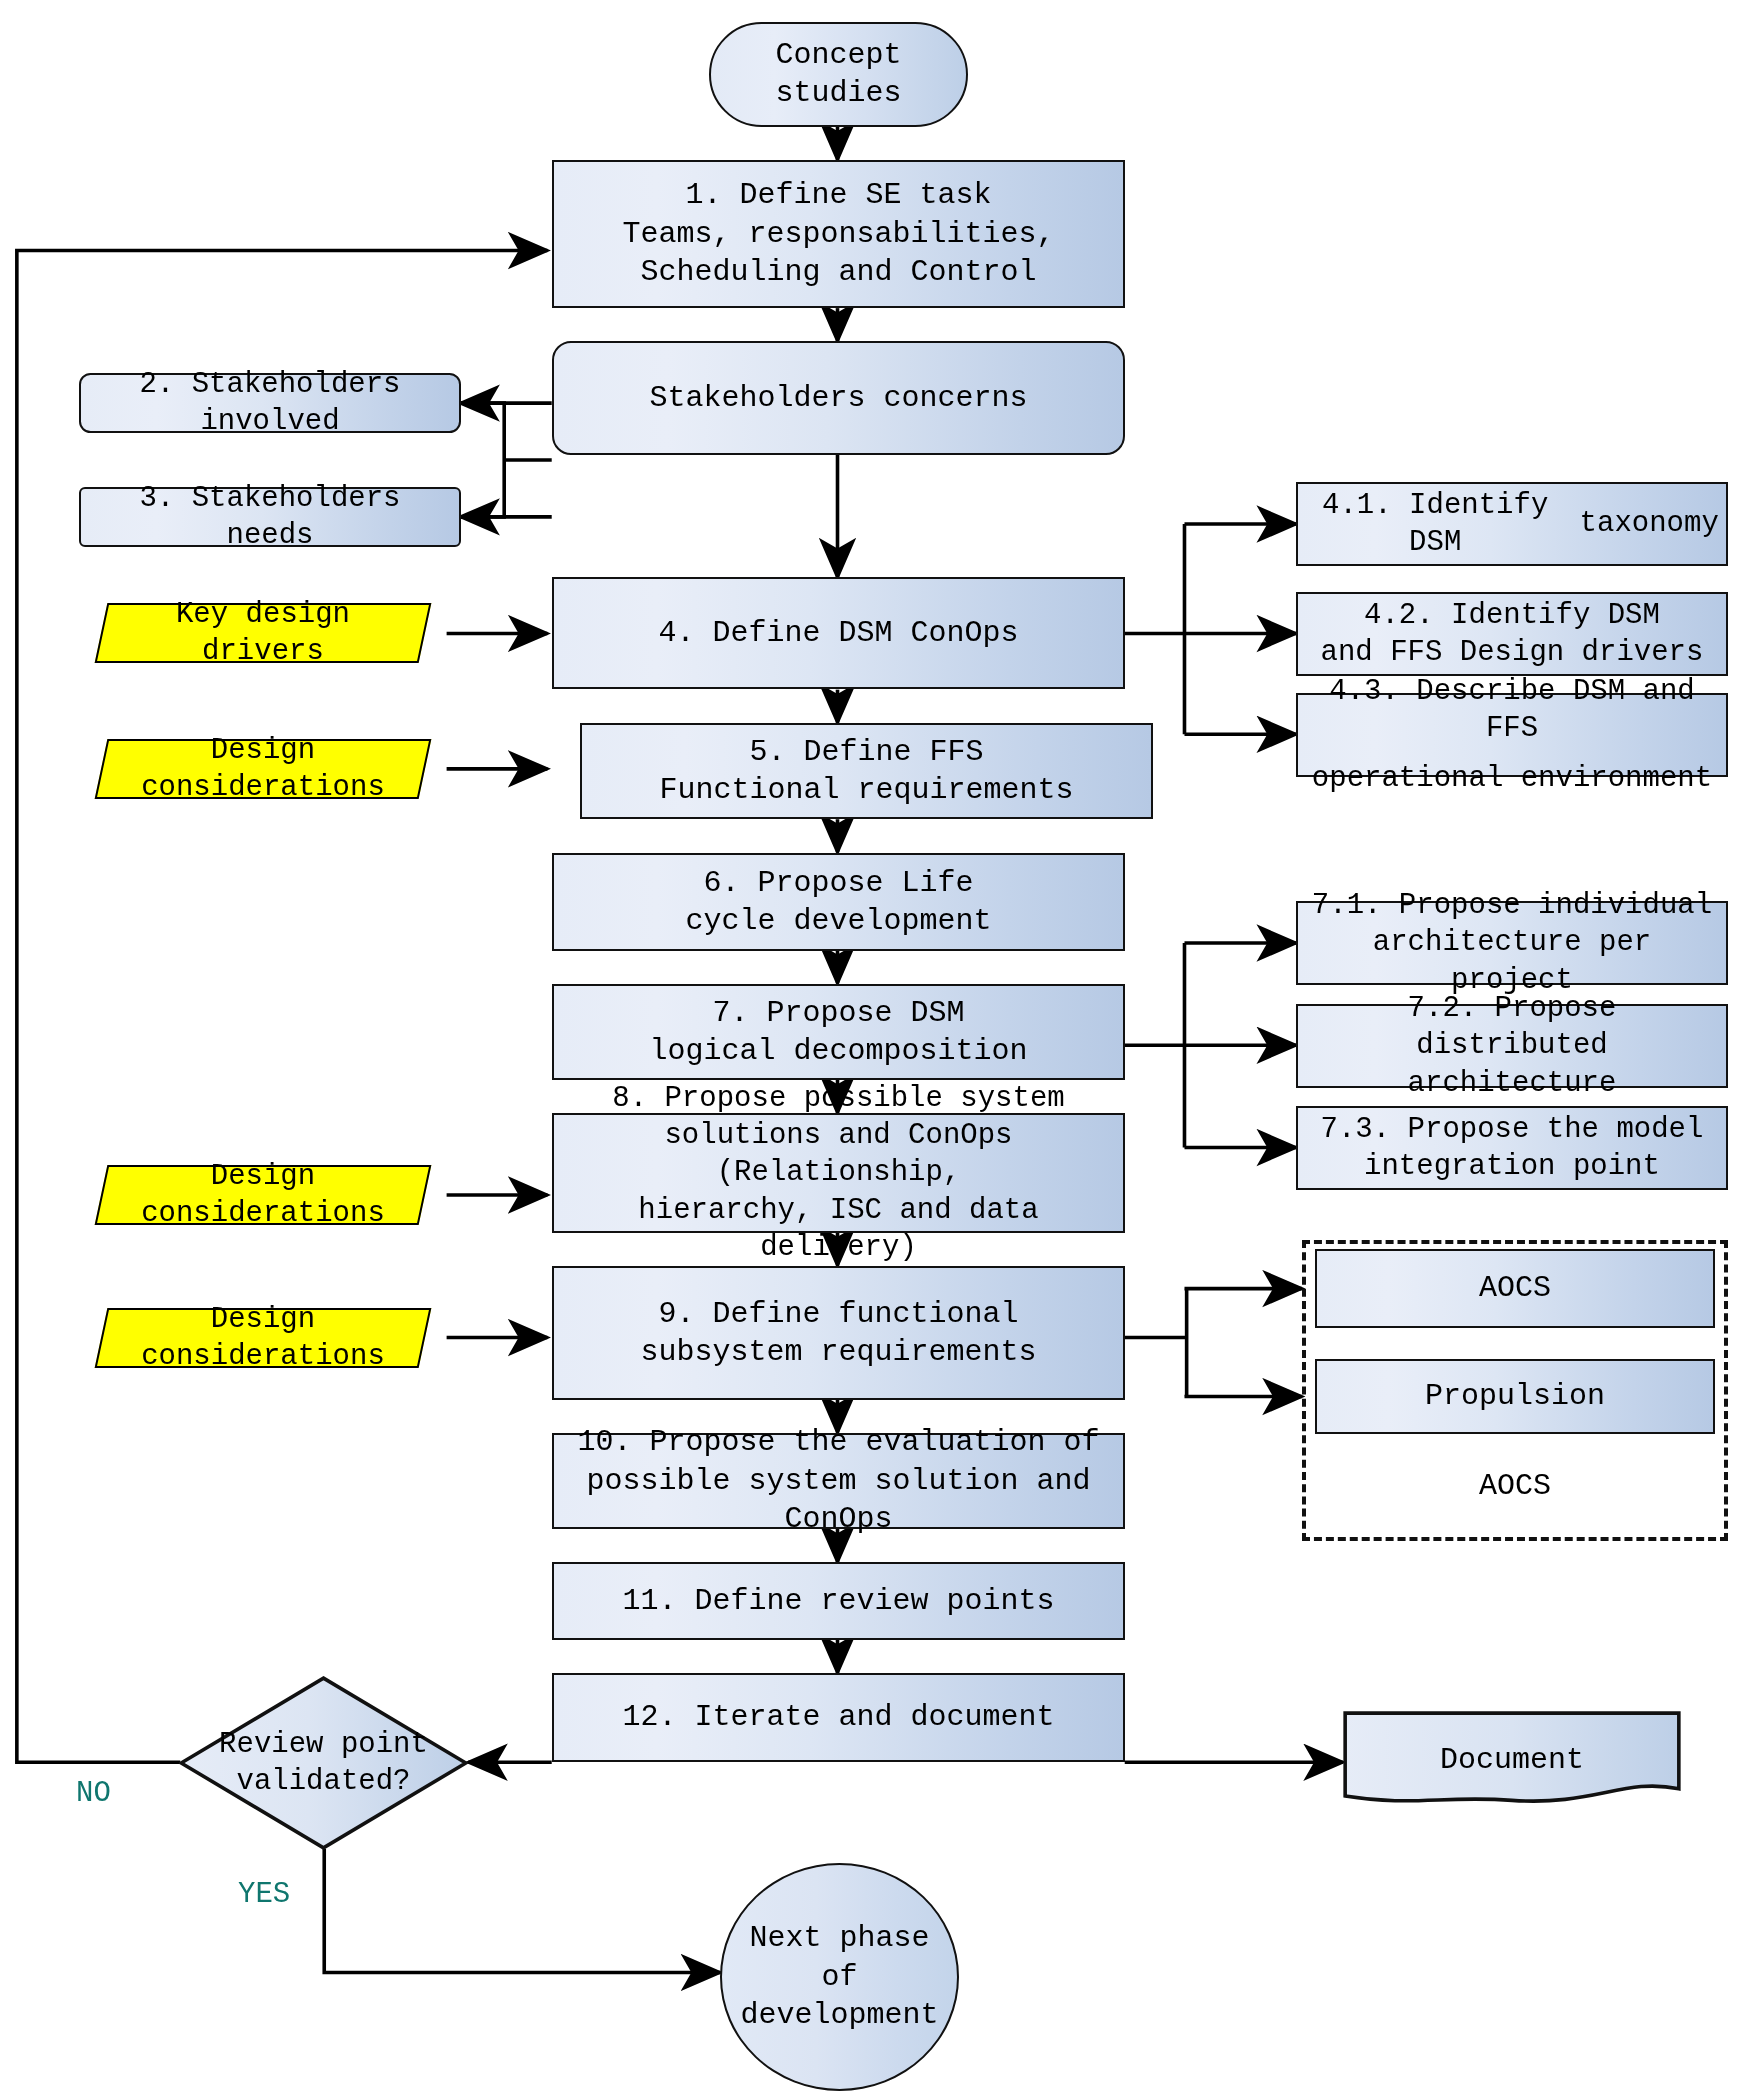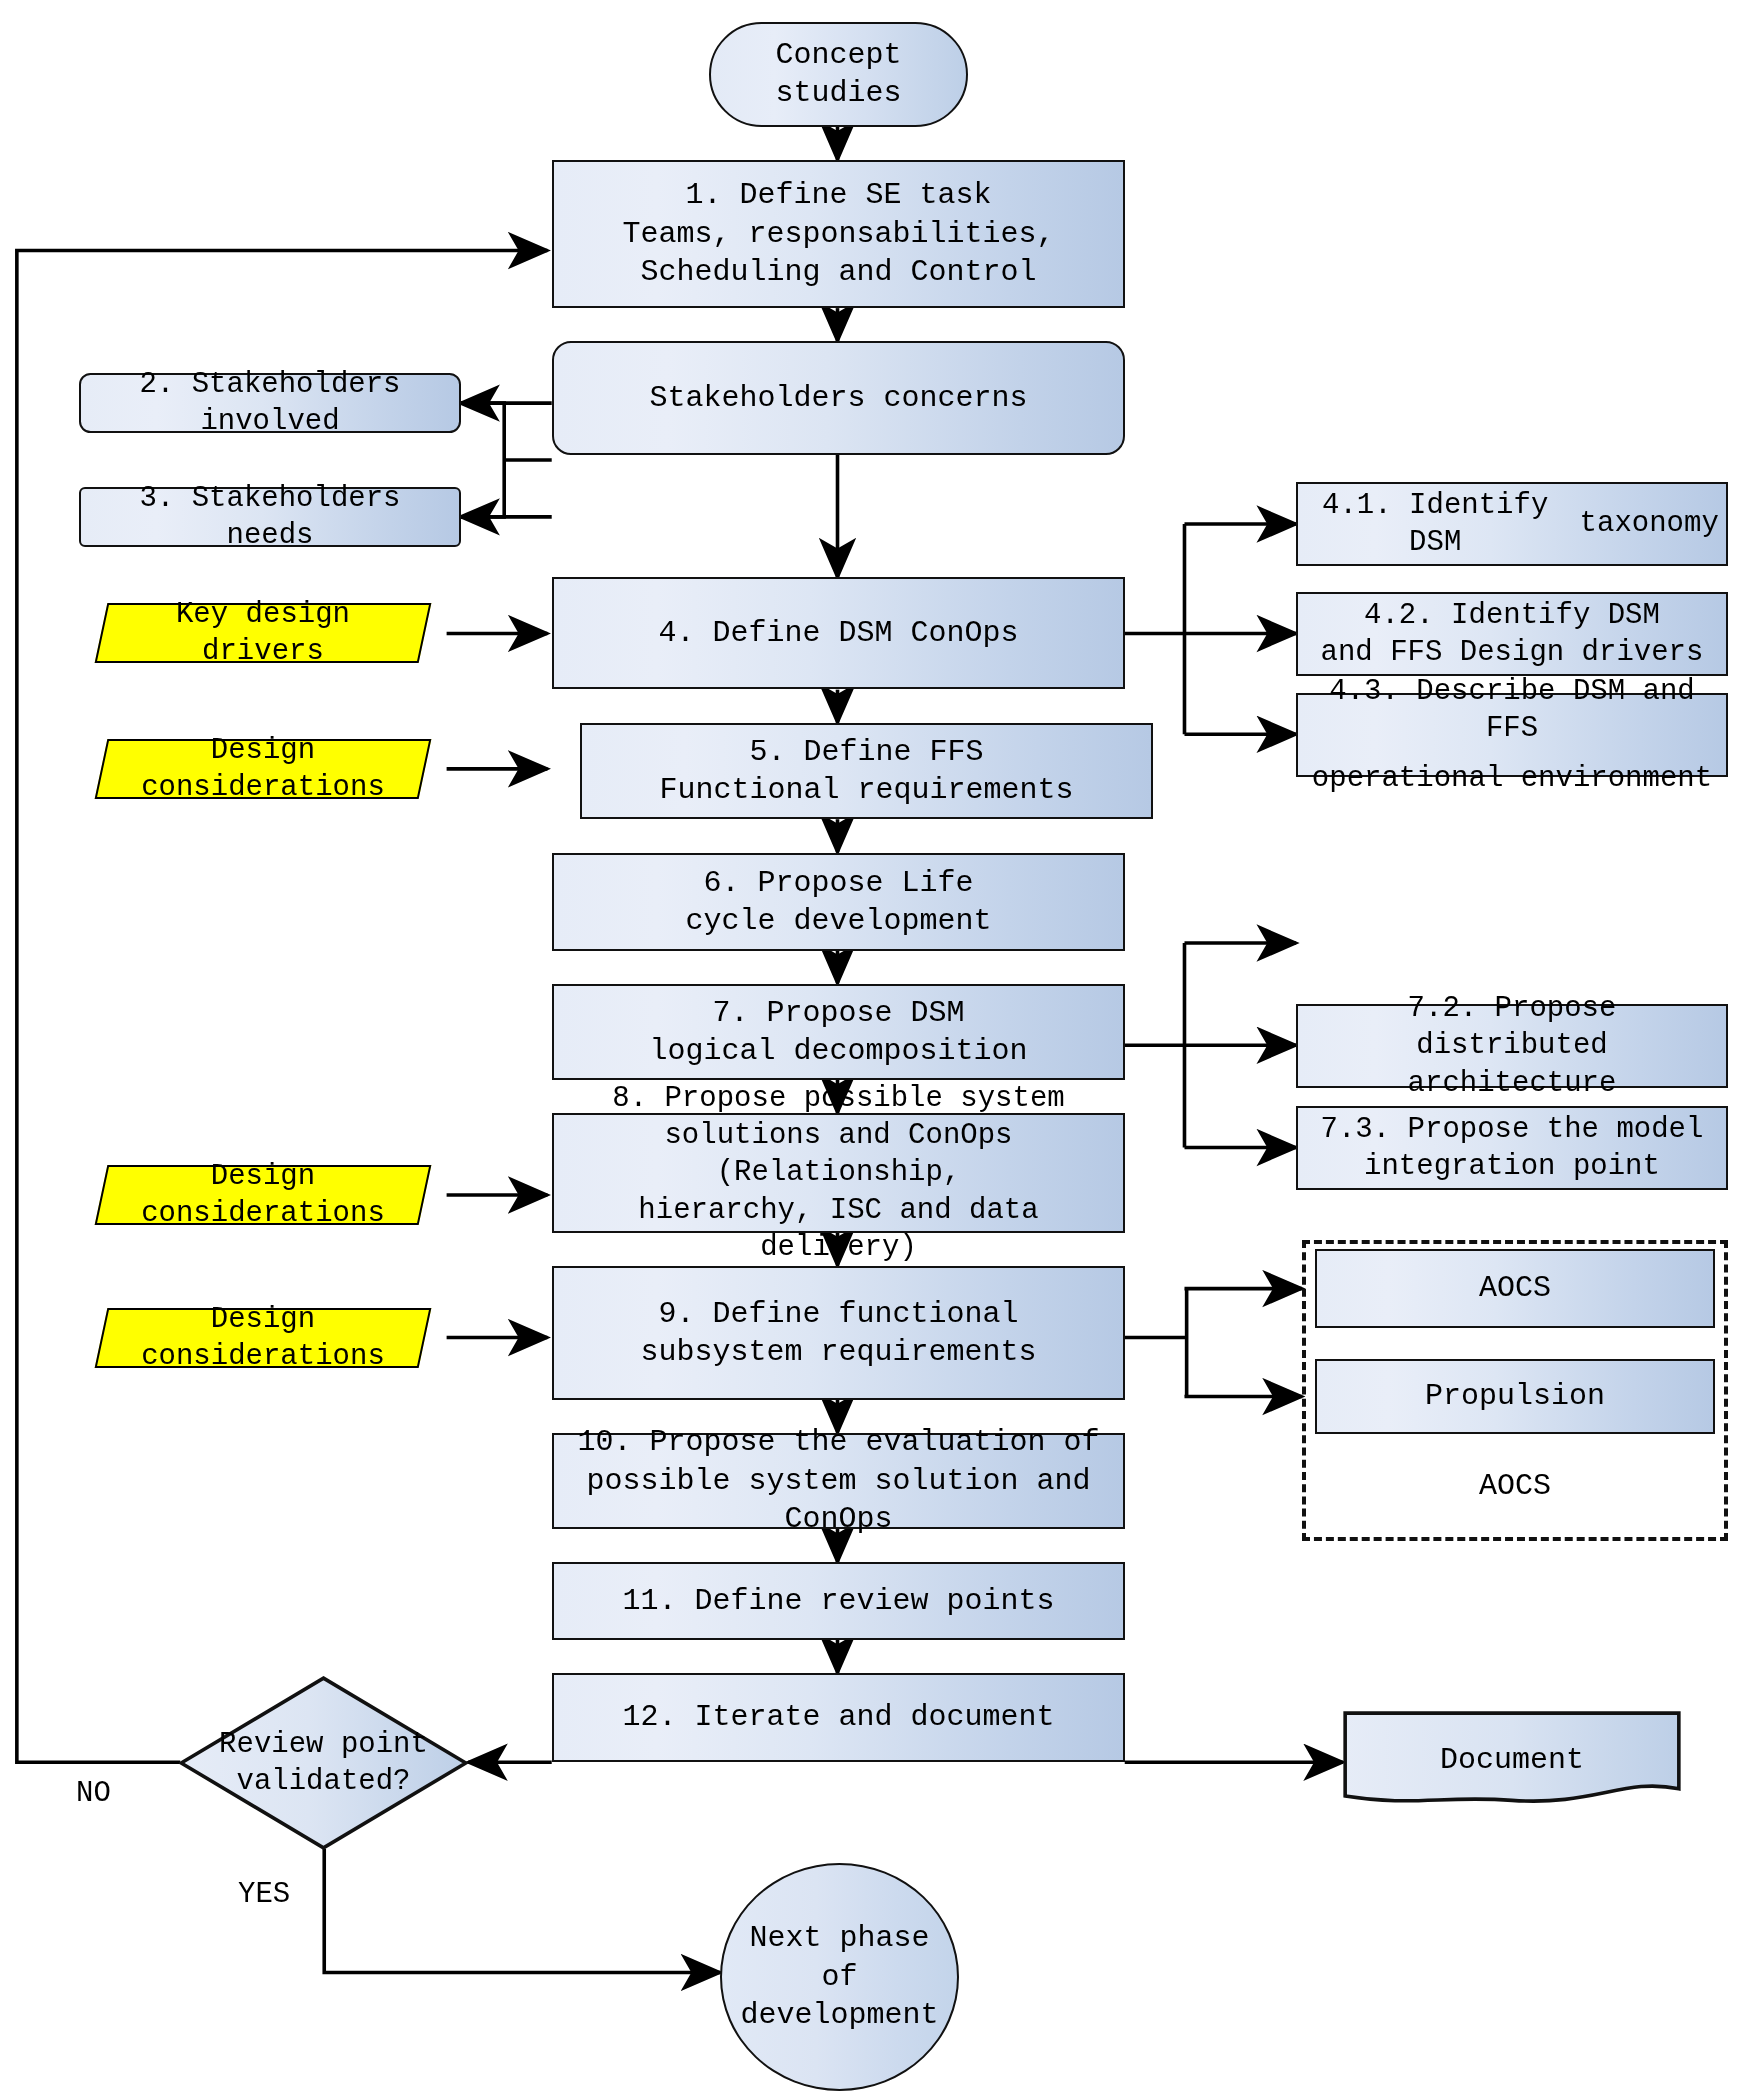--- a/index.html
+++ b/index.html
@@ -32,21 +32,21 @@
   .diamond .dshape{position:absolute;inset:0;}
   .diamond .dtext{position:absolute;inset:0;display:flex;align-items:center;
         justify-content:center;text-align:center;line-height:1.28;}
   
   .docshape{position:absolute;}
   
   .group{position:absolute;border:4.3px dashed #111;box-sizing:border-box;background:transparent;}
   .grouplabel{position:absolute;text-align:center;color:#000;}
   .t40{font-size:29px;}
   .t42{font-size:30px;}
-  .edgelabel{position:absolute;font-size:29px;color:#000000;}
+  .edgelabel{position:absolute;font-size:29px;color:#0f766e;}
 </style>
 </head>
 <body>
 
 <div id="stage">
 
   <svg id="wires" viewBox="0 0 2426 2913">
     <defs>
       <marker id="ah" markerWidth="16" markerHeight="16" refX="11" refY="5.2" orient="auto" markerUnits="strokeWidth">
         <path d="M0,0 L12,5.2 L0,10.4 L3,5.2 z" fill="#000"></path>
@@ -173,20 +173,24 @@
   <div class="node proc t42" style="left:552px;top:853px;width:573px;height:98px;flex-direction:column;">
     <span class="lbl">6. Propose Life</span>
     <span class="lbl">cycle development</span>
   </div>
 
   <div class="node proc t42" style="left:552px;top:984px;width:573px;height:96px;flex-direction:column;">
     <span class="lbl">7. Propose DSM</span>
     <span class="lbl">logical decomposition</span>
   </div>
 
+  <div class="node proc t40" style="left:1296px;top:901px;width:432px;height:84px;flex-direction:column;">
+    <span class="lbl">7.1. Propose individual</span>
+    <span class="lbl">architecture per project</span>
+  </div>
 
   <div class="node proc t40" style="left:1296px;top:1004px;width:432px;height:84px;flex-direction:column;text-align:center;">
     <span class="lbl">7.2. Propose distributed</span>
     <span class="lbl">architecture</span>
   </div>
 
   <div class="node proc t40" style="left:1296px;top:1106px;width:432px;height:84px;flex-direction:column;">
     <span class="lbl">7.3. Propose the model</span>
     <span class="lbl">integration point</span>
   </div>

